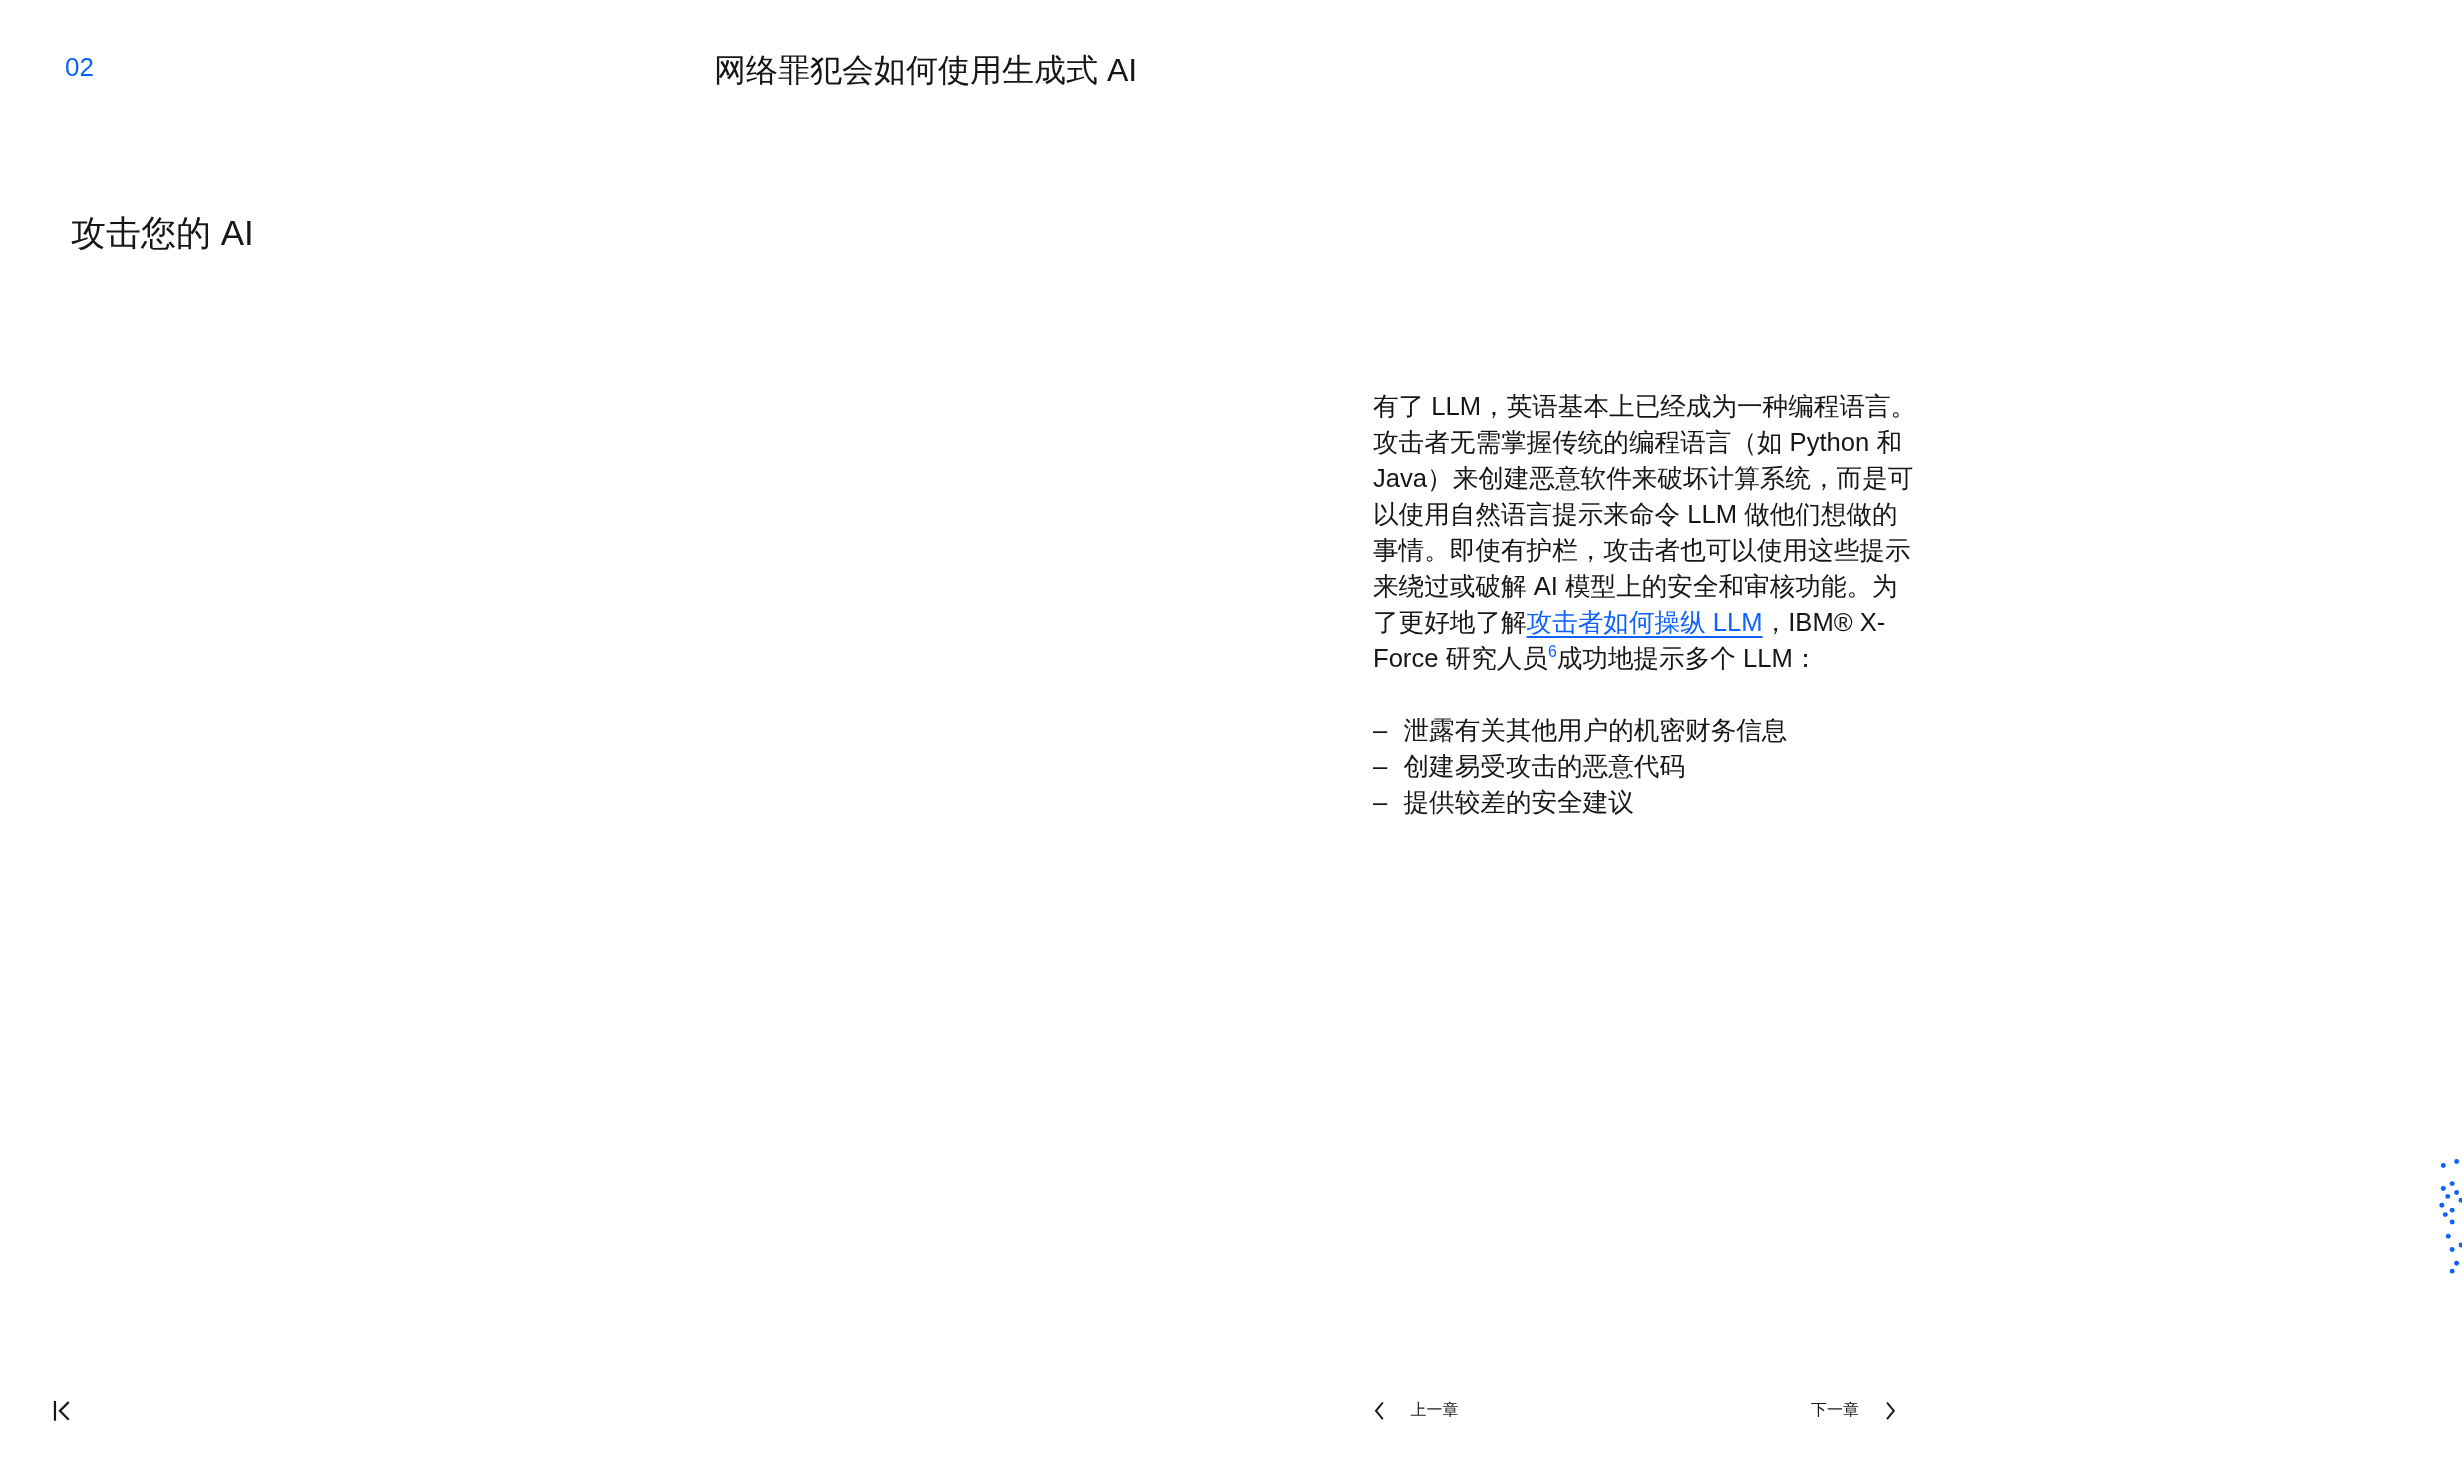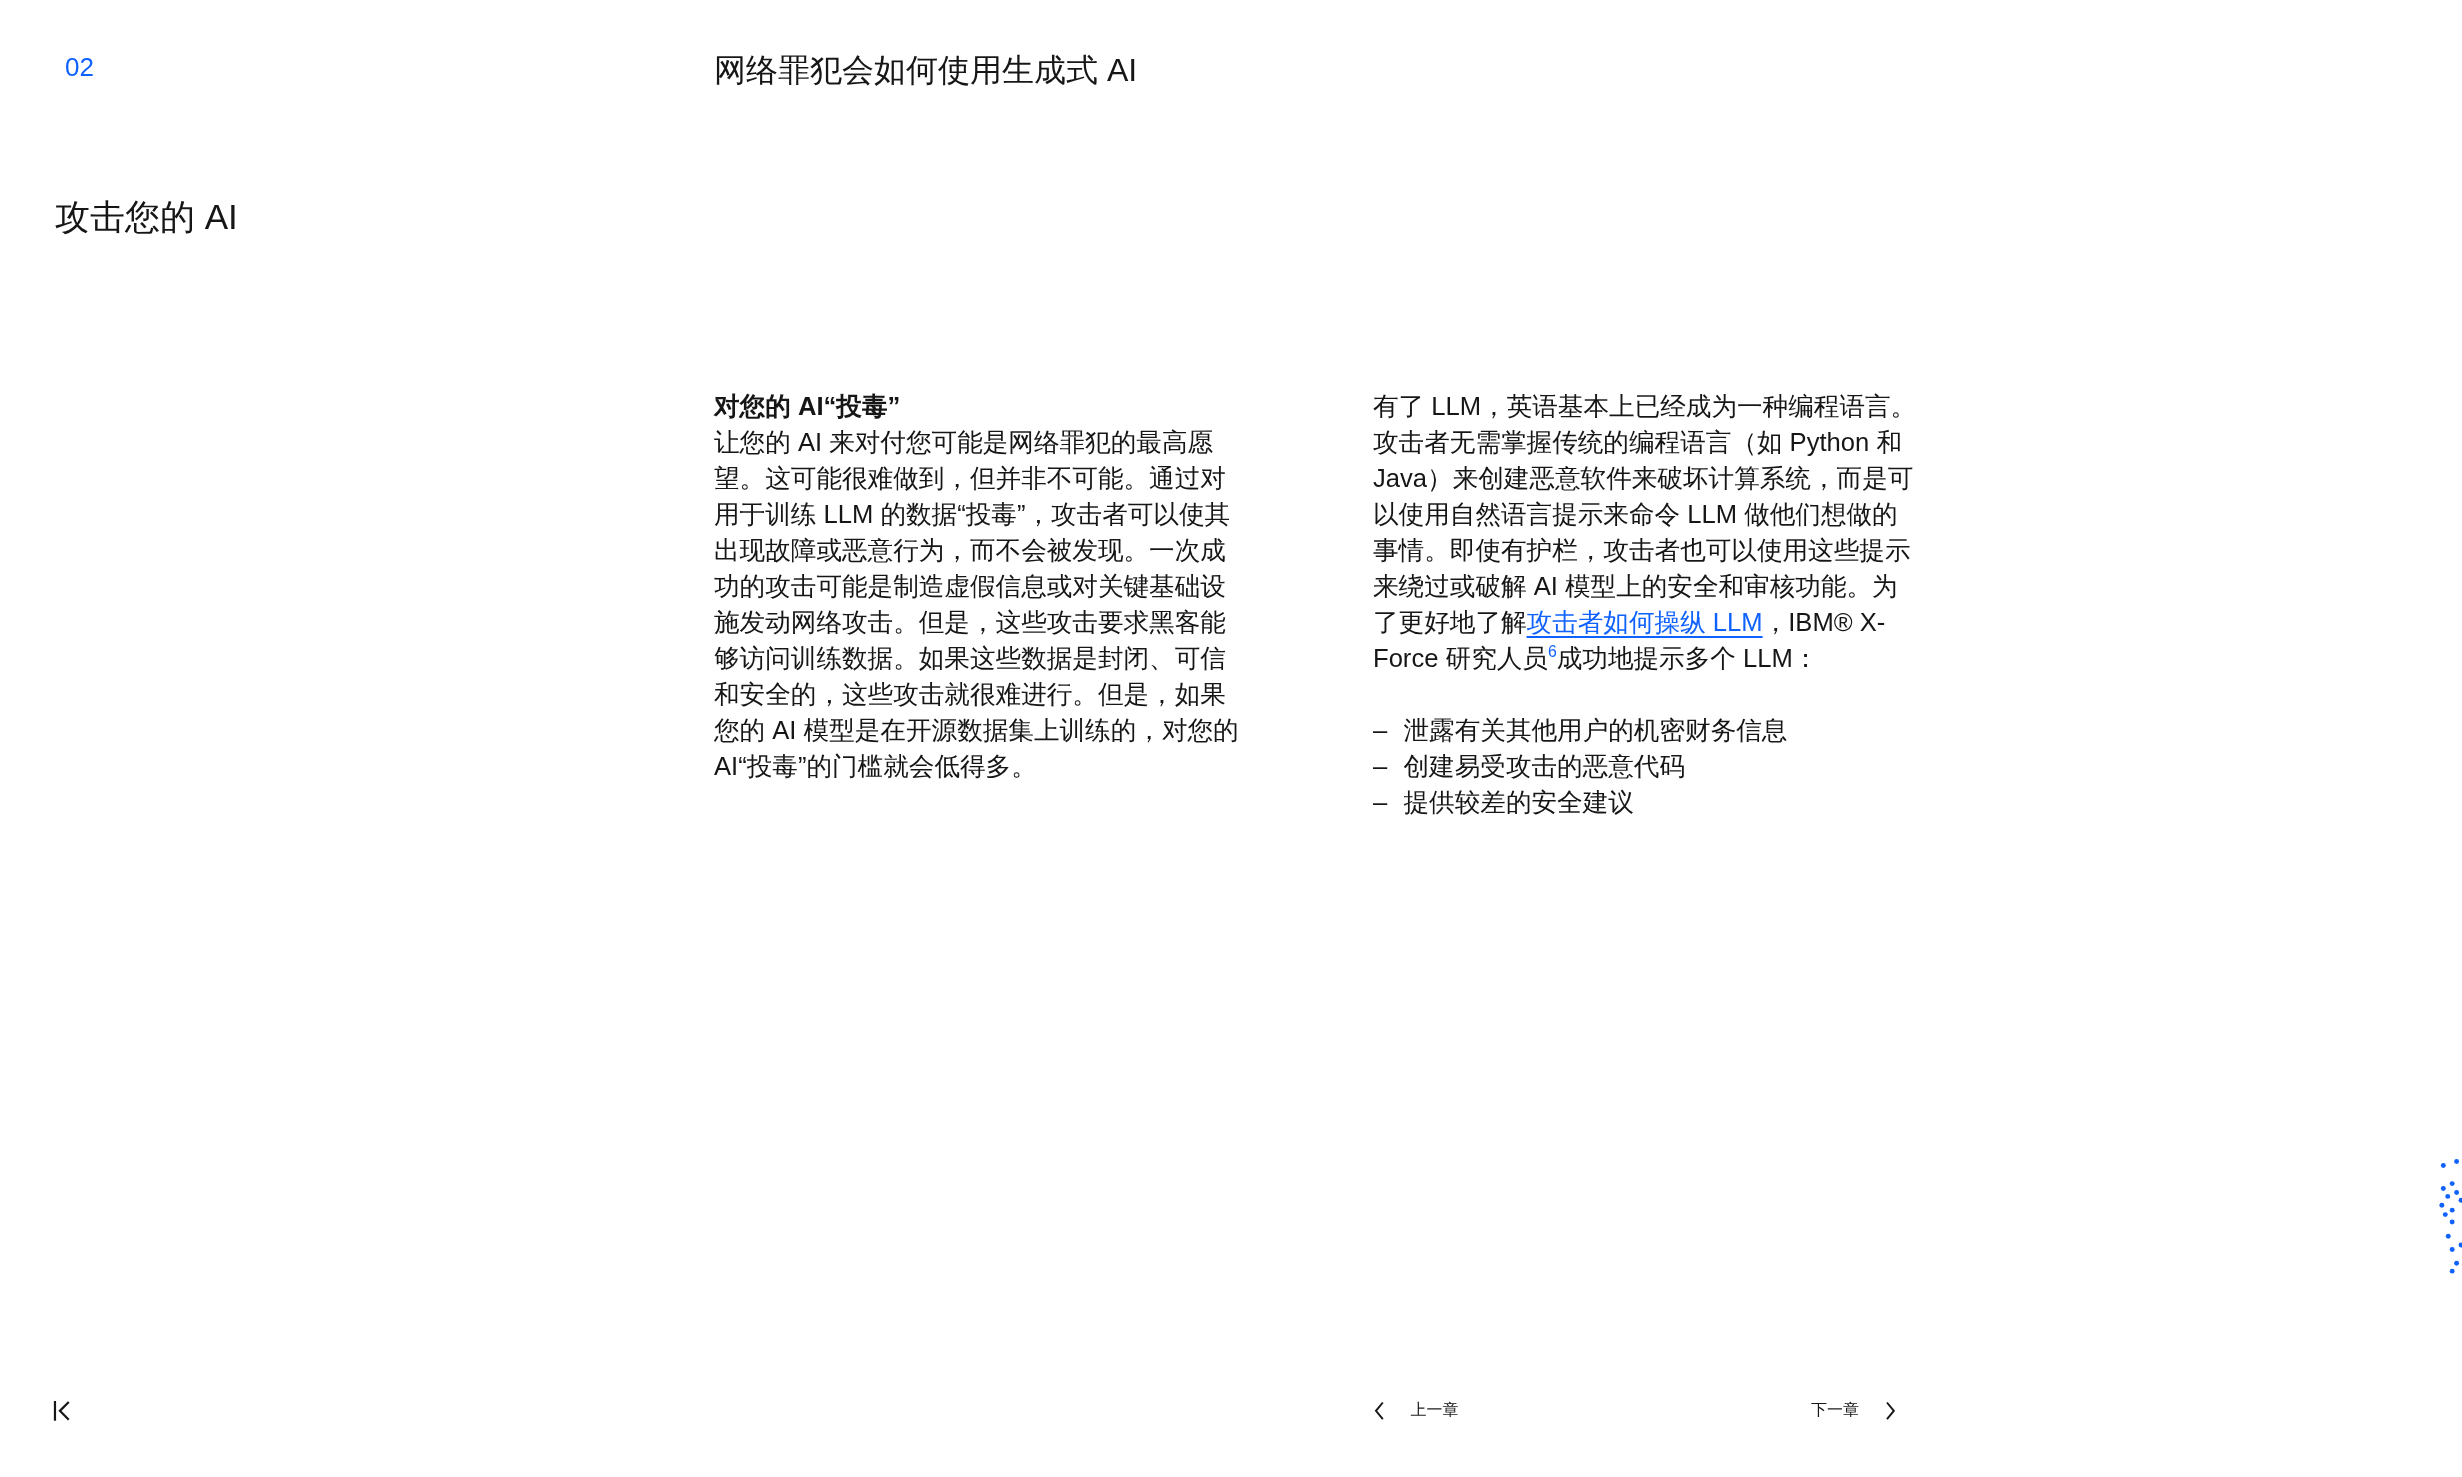--- a/index.html
+++ b/index.html
@@ -19,21 +19,21 @@
   
   .chapter-num{
     position:absolute;left:65px;top:54px;
     font-size:26px;line-height:1;color:var(--accent);
   }
   .running-title{
     position:absolute;left:714px;top:54px;
     font-size:32px;line-height:1;color:var(--text);
   }
   .page-title{
-    position:absolute;left:54px;top:198px;margin:1px;
+    position:absolute;left:54px;top:198px;margin:17px;
     font-size:35px;line-height:1;font-weight:400;color:var(--text);
   }
   
   .col{
     position:absolute;top:388px;width:537px;
     font-size:25.6px;line-height:36px;
     overflow-wrap:break-word;
   }
   .col p{margin:0;}
   .col h2{margin:0;font-size:25.6px;line-height:36px;font-weight:700;}
@@ -77,24 +77,20 @@
 <body>
 
 <div class="page">
 
   <span class="chapter-num">02</span>
   <span class="running-title">网络罪犯会如何使用生成式 AI</span>
 
   <h1 class="page-title">攻击您的 AI</h1>
 
 
-  <div class="col col-2">
-    <h2>对您的 AI“投毒”</h2>
-    <p>让您的 AI 来对付您可能是网络罪犯的最高愿望。这可能很难做到，但并非不可能。通过对用于训练 LLM 的数据“投毒”，攻击者可以使其出现故障或恶意行为，而不会被发现。一次成功的攻击可能是制造虚假信息或对关键基础设施发动网络攻击。但是，这些攻击要求黑客能够访问训练数据。如果这些数据是封闭、可信和安全的，这些攻击就很难进行。但是，如果您的 AI 模型是在开源数据集上训练的，对您的 AI“投毒”的门槛就会低得多。</p>
-  </div>
 
   <div class="col col-3">
     <p><span>有了 LLM，英语基本上已经成为一种编程语言。攻击者无需掌握传统的编程语言（如 Python 和 Java）来创建恶意软件来破坏计算系统，而是可以使用自然语言提示来命令 LLM 做他们想做的事情。即使有护栏，攻击者也可以使用这些提示来绕过或破解 AI 模型上的安全和审核功能。为了更好地了解</span><a href="#" class="text-link">攻击者如何操纵 LLM</a><span>，IBM® X-Force 研究人员</span><sup class="footnote-ref">6</sup><span>成功地提示多个 LLM：</span></p>
     <ul class="bullets">
       <li>
           <span class="marker">–</span>
           <span>泄露有关其他用户的机密财务信息</span>
         </li>
       <li>
           <span class="marker">–</span>

